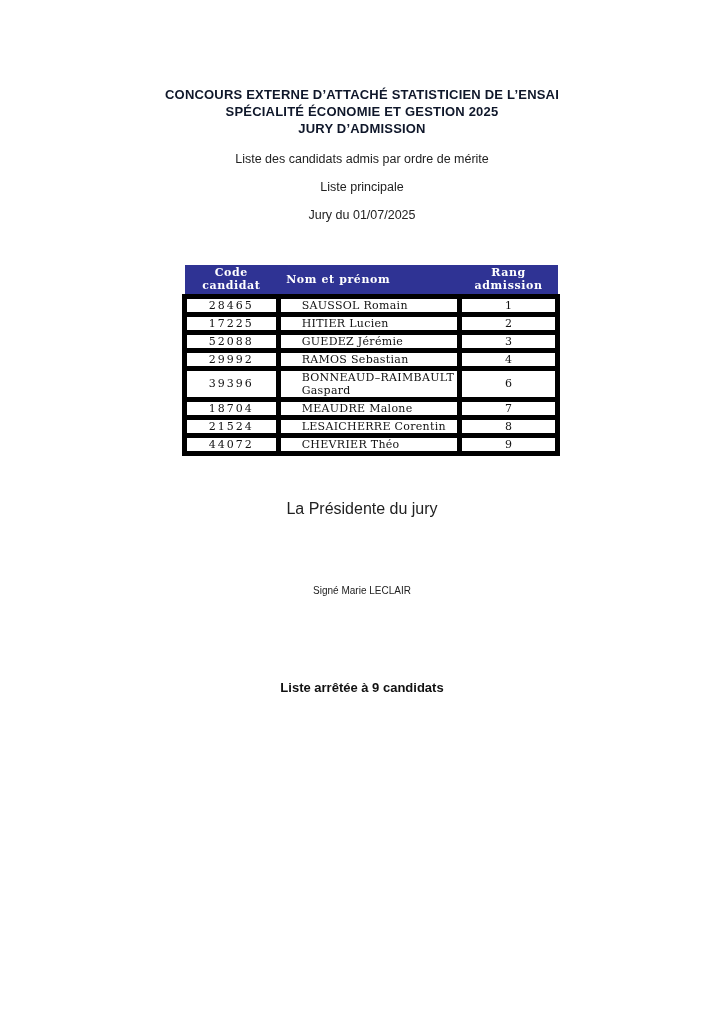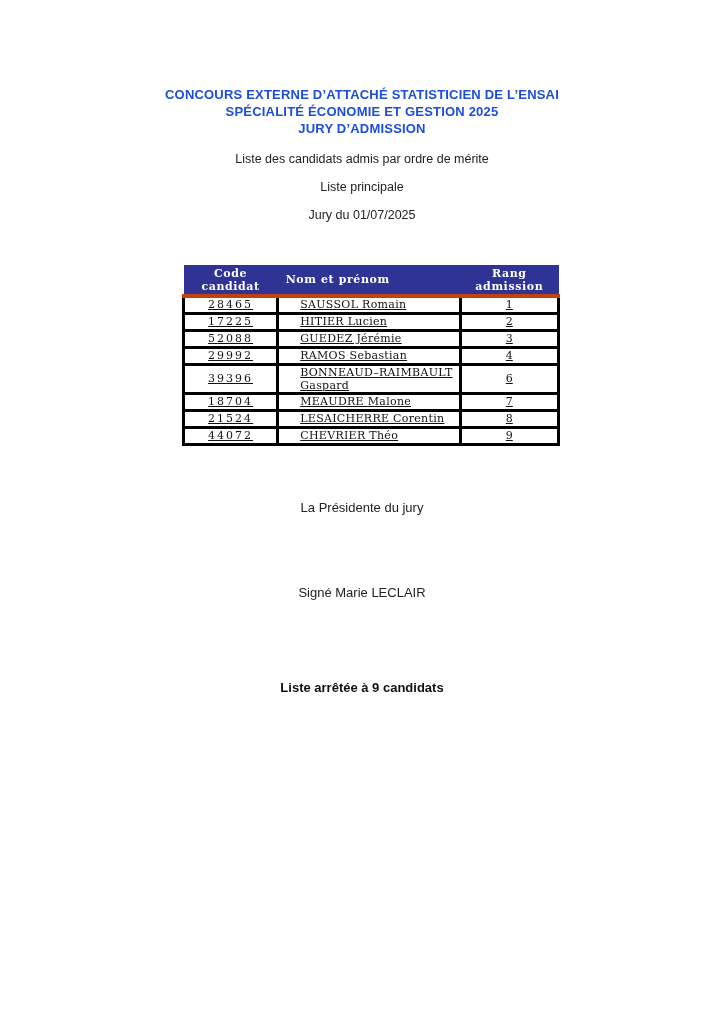--- a/index.html
+++ b/index.html
@@ -15,21 +15,21 @@
 
   .title-block {
     position: absolute;
     top: 86px; left: 0; right: 0;
     text-align: center;
   }
   .title-line {
     font-size: 13px;
     font-weight: bold;
     line-height: 17px;
-    color: #1d4ed8;
+    color: #0f172a;
     letter-spacing: 0.2px;
   }
   .subtitle {
     position: absolute; left: 0; right: 0;
     text-align: center;
     font-size: 12.5px;
     color: #222222;
   }
   .subtitle-1 { top: 152px; }
   .subtitle-2 { top: 180px; }
@@ -51,31 +51,30 @@
     letter-spacing: 0.6px;
     border: none;
     border-bottom: 4px solid #c2410c;
     vertical-align: middle;
   }
   .results-table thead th.col-code { width: 95px; text-align: center; }
   .results-table thead th.col-name { width: 184px; text-align: left; padding-left: 8px; }
   .results-table thead th.col-rank { width: 99px; text-align: center; }
   .results-table tbody td {
     height: 17px;
-    border: 3px solid #000000;
+    border: 5px solid #000000;
     vertical-align: middle;
     padding: 0;
-    text-decoration: underline;
   }
   .results-table tbody td.cell-code { text-align: center; letter-spacing: 2px; }
   .results-table tbody td.cell-name { text-align: left; padding-left: 21px; letter-spacing: 0.3px; }
   .results-table tbody td.cell-rank { text-align: center; }
 
-  .sig-role  { position: absolute; top: 500px; left: 0; right: 0; text-align: center; font-size: 13px; color: #222222; }
-  .sig-name  { position: absolute; top: 585px; left: 0; right: 0; text-align: center; font-size: 13px; color: #222222; }
+  .sig-role  { position: absolute; top: 500px; left: 0; right: 0; text-align: center; font-size: 16px; color: #222222; }
+  .sig-name  { position: absolute; top: 585px; left: 0; right: 0; text-align: center; font-size: 10px; color: #222222; }
   .closing   { position: absolute; top: 680px; left: 0; right: 0; text-align: center; font-size: 13px; font-weight: bold; color: #111111; }
 </style>
 </head>
 <body>
 
 <div class="page">
 
   <div class="title-block">
     <div class="title-line">CONCOURS EXTERNE D’ATTACHÉ STATISTICIEN DE L’ENSAI</div>
     <div class="title-line">SPÉCIALITÉ ÉCONOMIE ET GESTION 2025</div>

